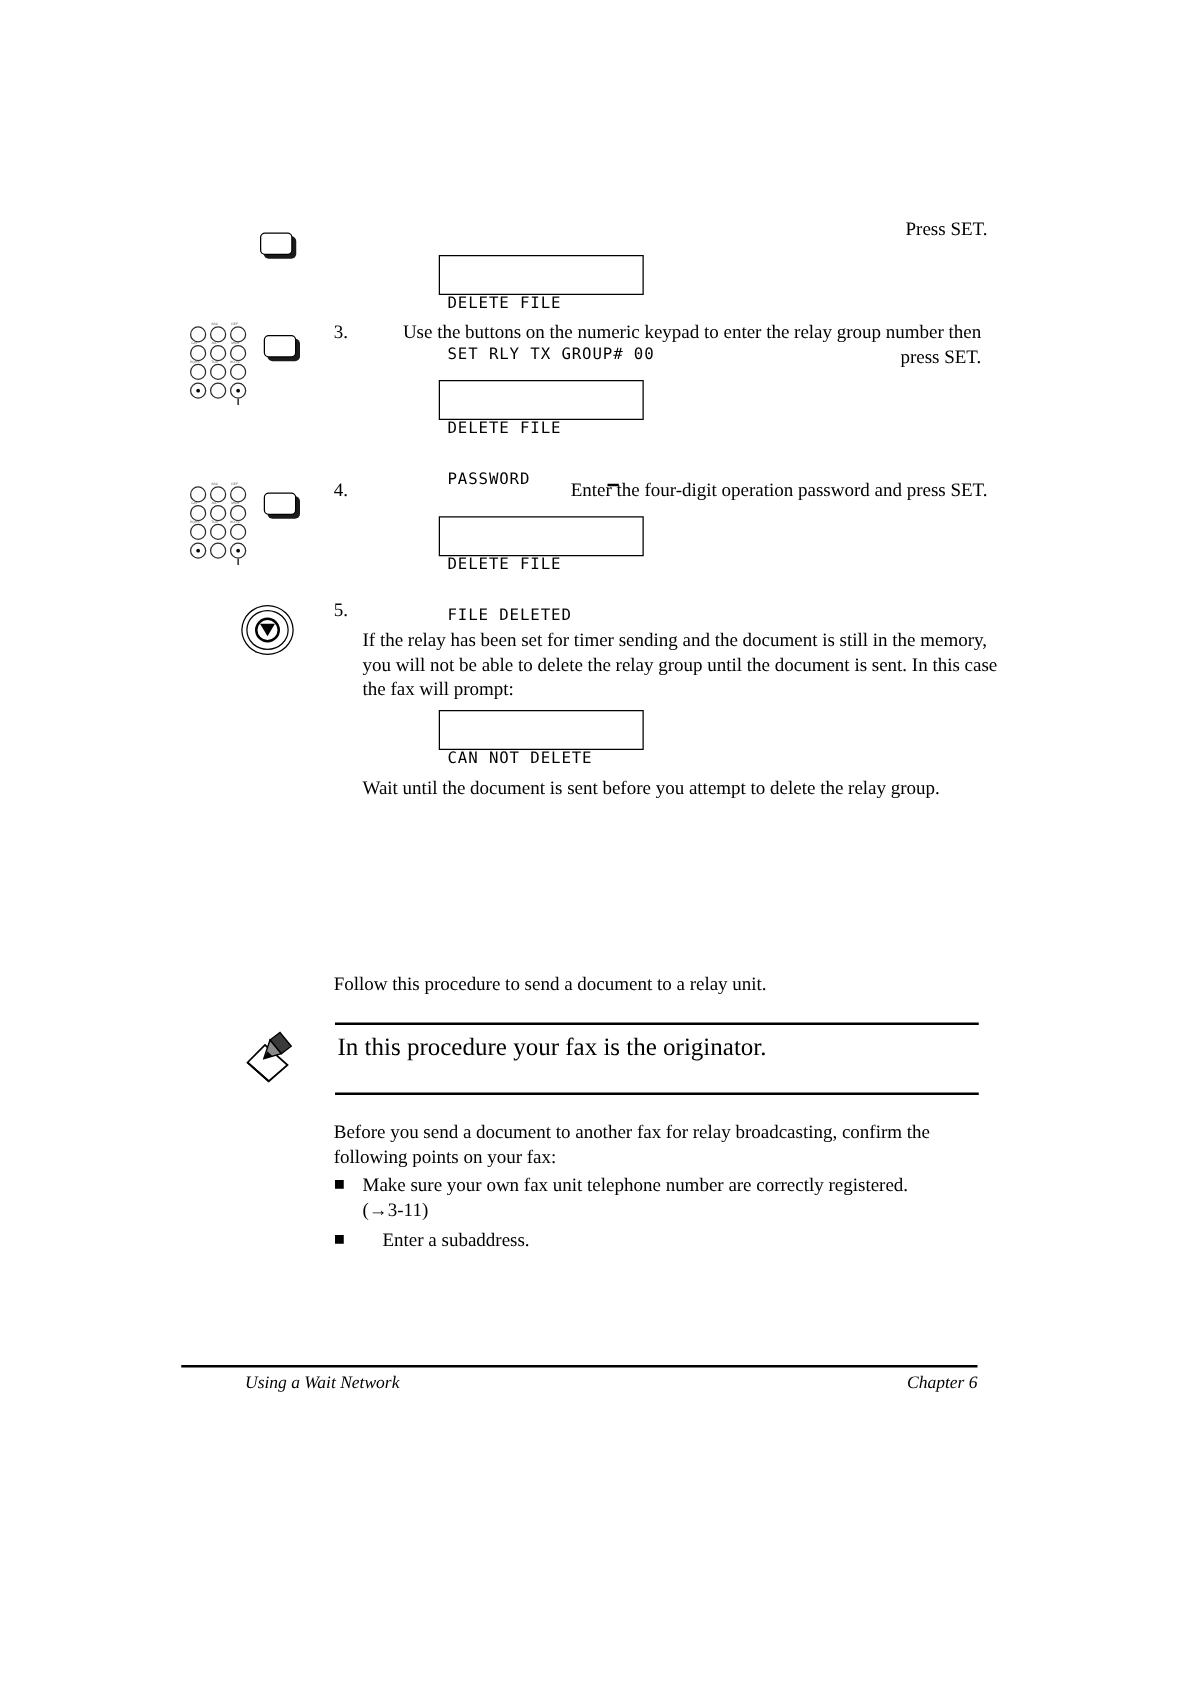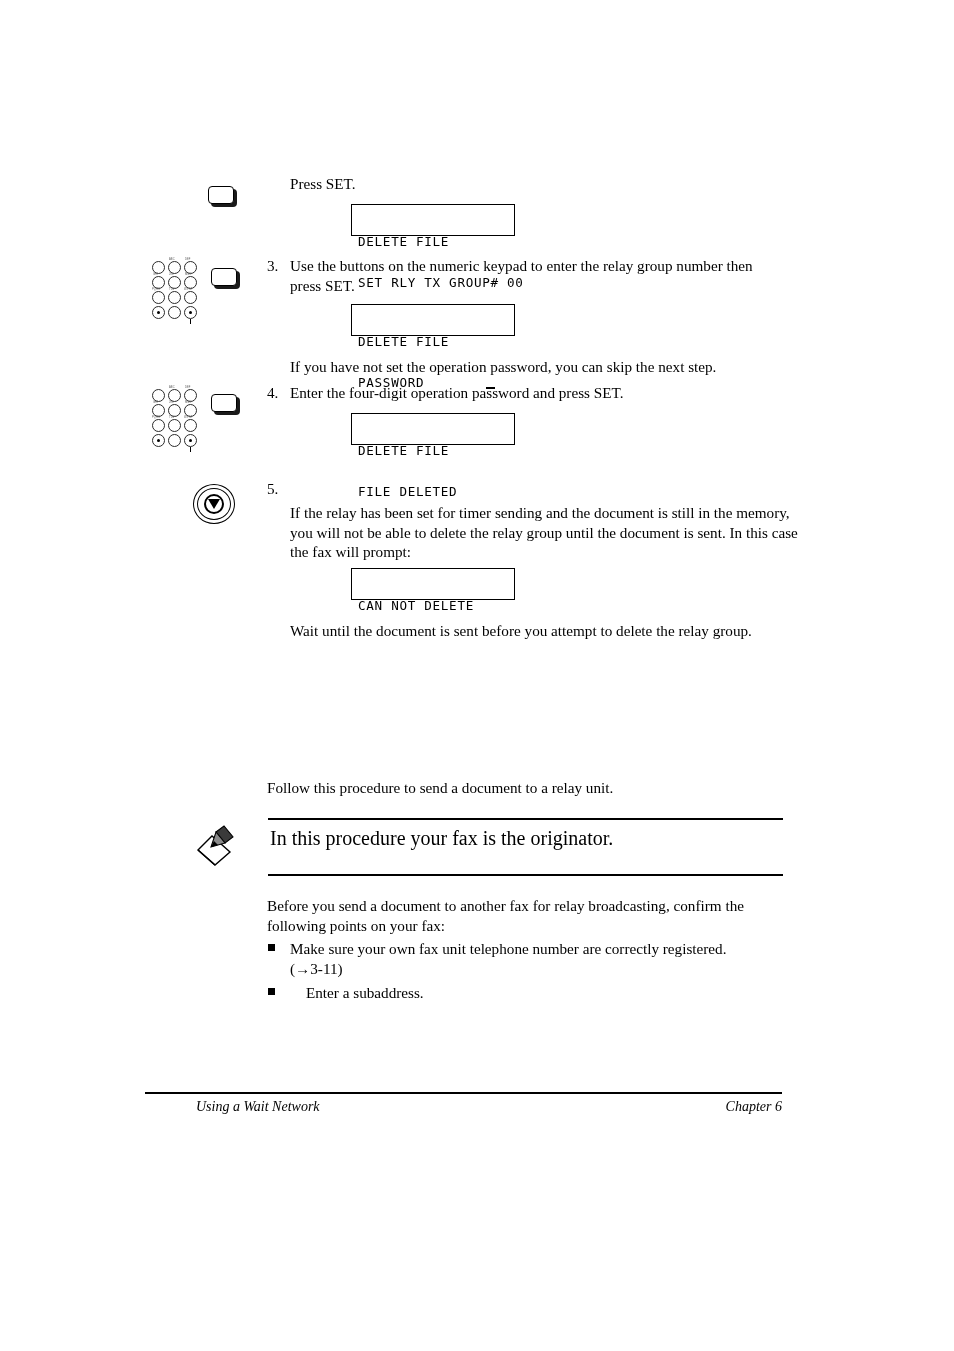--- a/index.html
+++ b/index.html
@@ -29,20 +29,21 @@
     font-size: 15.2px;
     line-height: 19.5px;
   }
 
   .step-body {
     position: absolute;
     left: 290px;
     width: 500px;
     font-size: 15.2px;
     line-height: 19.5px;
+    text-align: right;
   }
 
   .plain-para {
     position: absolute;
     left: 290px;
     width: 520px;
     font-size: 15.2px;
     line-height: 19.5px;
   }
 
@@ -291,21 +292,20 @@
   </div>
 
   <div class="step-num" style="top:256px;">3.</div>
   <div class="step-body" style="top:256px; width:495px;">Use the buttons on the numeric keypad to enter the relay group number then press SET.</div>
 
   <div class="lcd" style="left:351px; top:304px; width:164px; height:32px;">
     <span class="lcd-line">DELETE FILE</span>
     <span class="lcd-line"><span>PASSWORD</span><span class="lcd-cursor" style="left:128px;"></span></span>
   </div>
 
-  <div class="plain-para" style="top:357px;">If you have not set the operation password, you can skip the next step.</div>
 
   <div class="keypad" style="left:150px; top:386px;">
     <div class="keylabel" style="left:3px;  top:0px;">&nbsp;</div>
     <div class="keylabel" style="left:19px; top:0px;">ABC</div>
     <div class="keylabel" style="left:35px; top:0px;">DEF</div>
     <div class="key" style="left:2px;  top:3px;"></div>
     <div class="key" style="left:18px; top:3px;"></div>
     <div class="key" style="left:34px; top:3px;"></div>
     <div class="keylabel" style="left:3px;  top:15px;">GHI</div>
     <div class="keylabel" style="left:19px; top:15px;">JKL</div>

